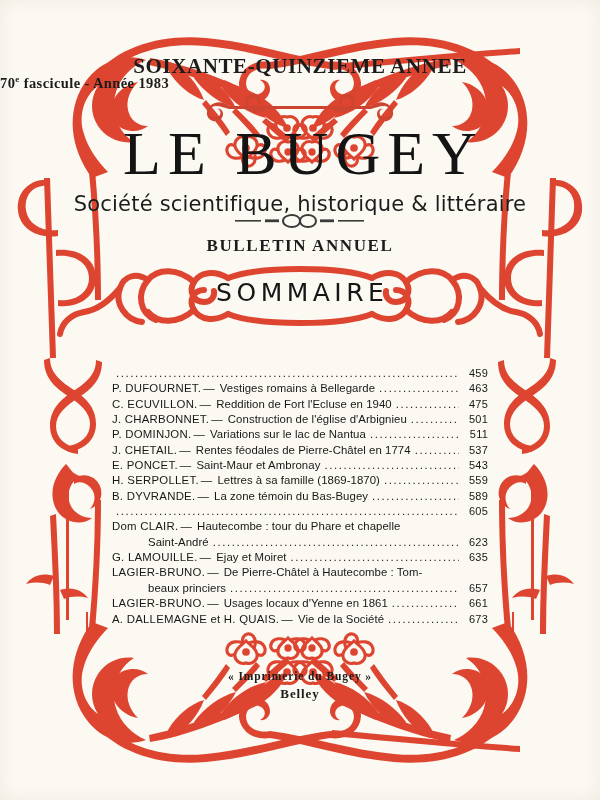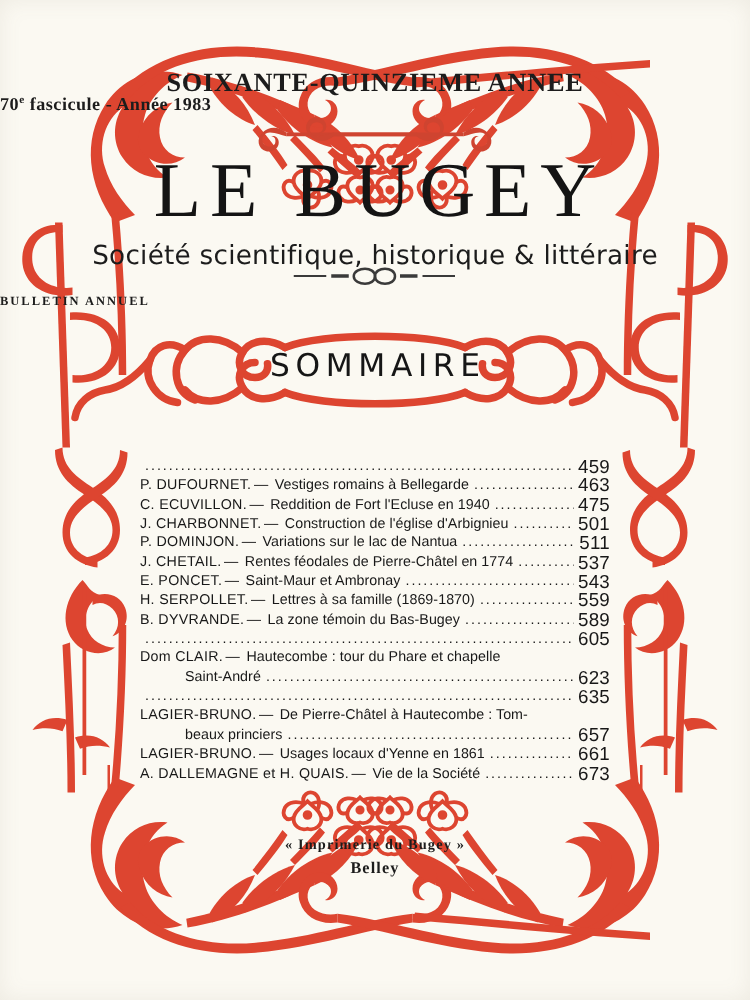--- a/index.html
+++ b/index.html
@@ -81,24 +81,24 @@
     font-family: "DejaVu Sans", sans-serif;
     font-weight: 400;
     font-size: 21px;
     letter-spacing: 0.2px;
     color: #1c1c1c;
   }
 
   .bulletin {
     position: absolute;
     top: 236px; left: 0; right: 0;
-    text-align: left;
+    text-align: center;
     font-family: "Liberation Serif", serif;
     font-weight: 700;
-    font-size: 10px;
+    font-size: 17px;
     letter-spacing: 1.6px;
     color: #1c1c1c;
   }
 
   .sommaire {
     position: absolute;
     top: 278px; left: 0; right: 0;
     text-align: center;
     font-family: "DejaVu Sans", sans-serif;
     font-weight: 400;
@@ -135,21 +135,21 @@
     margin: 0 3px 0 4px;
     letter-spacing: 1.6px;
     color: #181818;
     font-size: 11.4px;
     position: relative;
     bottom: 0px;
   }
   .toc-page {
     flex: 0 0 26px;
     text-align: right;
-    font-size: 15px;
+    font-size: 11px;
     letter-spacing: 0.2px;
   }
   
   .toc-row.wrapind .toc-text { padding-left: 36px; }
   .toc-row.noleader .toc-leader { visibility: hidden; }
   .toc-row.nopage .toc-page { visibility: hidden; }
 
   
   .footer-1 {
     position: absolute;
@@ -415,20 +415,21 @@
           <span class="toc-text"><span class="au">Dom CLAIR.</span><span class="toc-dash">—</span><span class="ti"> Hautecombe : tour du Phare et chapelle</span></span>
           <span class="toc-leader">............................................................................................................................................</span>
           <span class="toc-page"></span>
         </div>
         <div class="toc-row cont wrapind">
           <span class="toc-text">Saint-André</span>
           <span class="toc-leader">............................................................................................................................................</span>
           <span class="toc-page">623</span>
         </div>
         <div class="toc-row">
+          <span class="toc-text"><span class="au">G. LAMOUILLE.</span><span class="toc-dash">—</span><span class="ti"> Ejay et Moiret</span></span>
           <span class="toc-leader">............................................................................................................................................</span>
           <span class="toc-page">635</span>
         </div>
         <div class="toc-row noleader nopage">
           <span class="toc-text"><span class="au">LAGIER-BRUNO.</span><span class="toc-dash">—</span><span class="ti"> De Pierre-Châtel à Hautecombe : Tom-</span></span>
           <span class="toc-leader">............................................................................................................................................</span>
           <span class="toc-page"></span>
         </div>
         <div class="toc-row cont wrapind">
           <span class="toc-text">beaux princiers</span>

